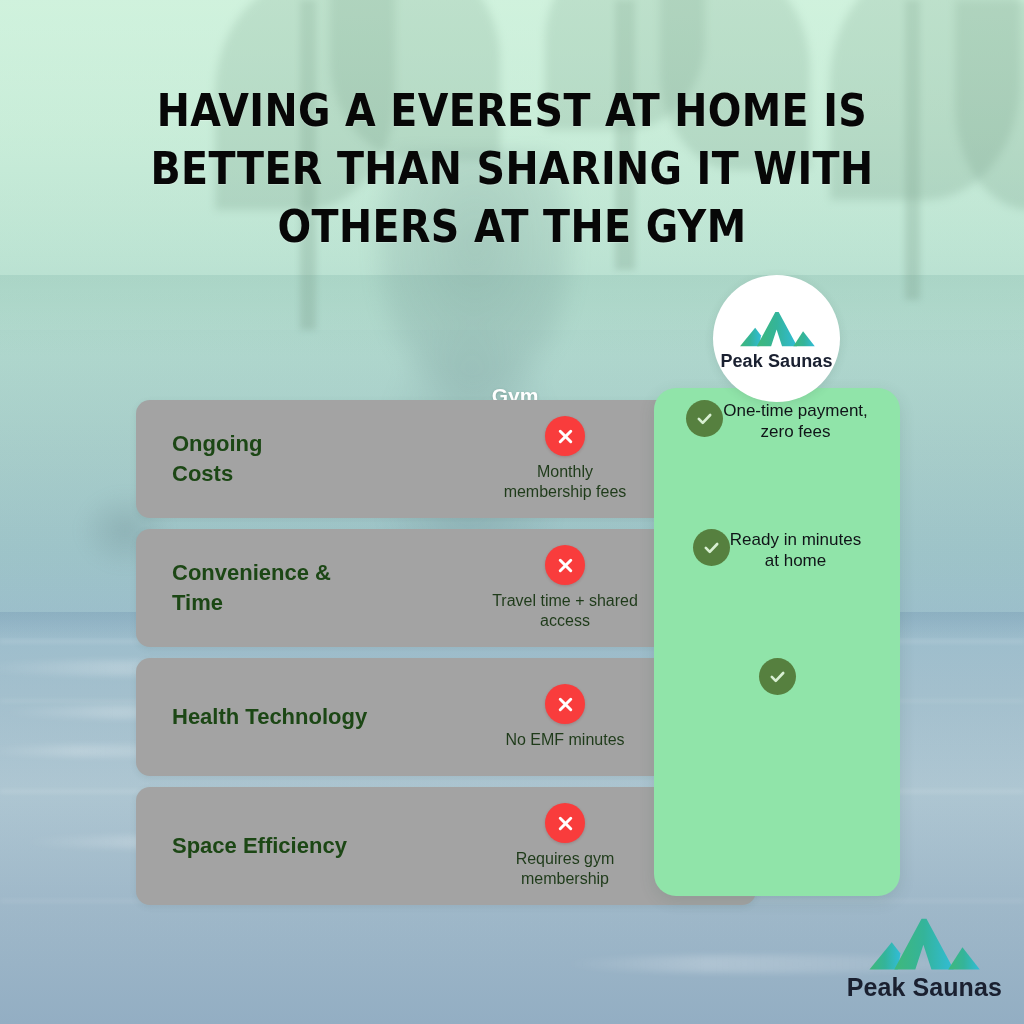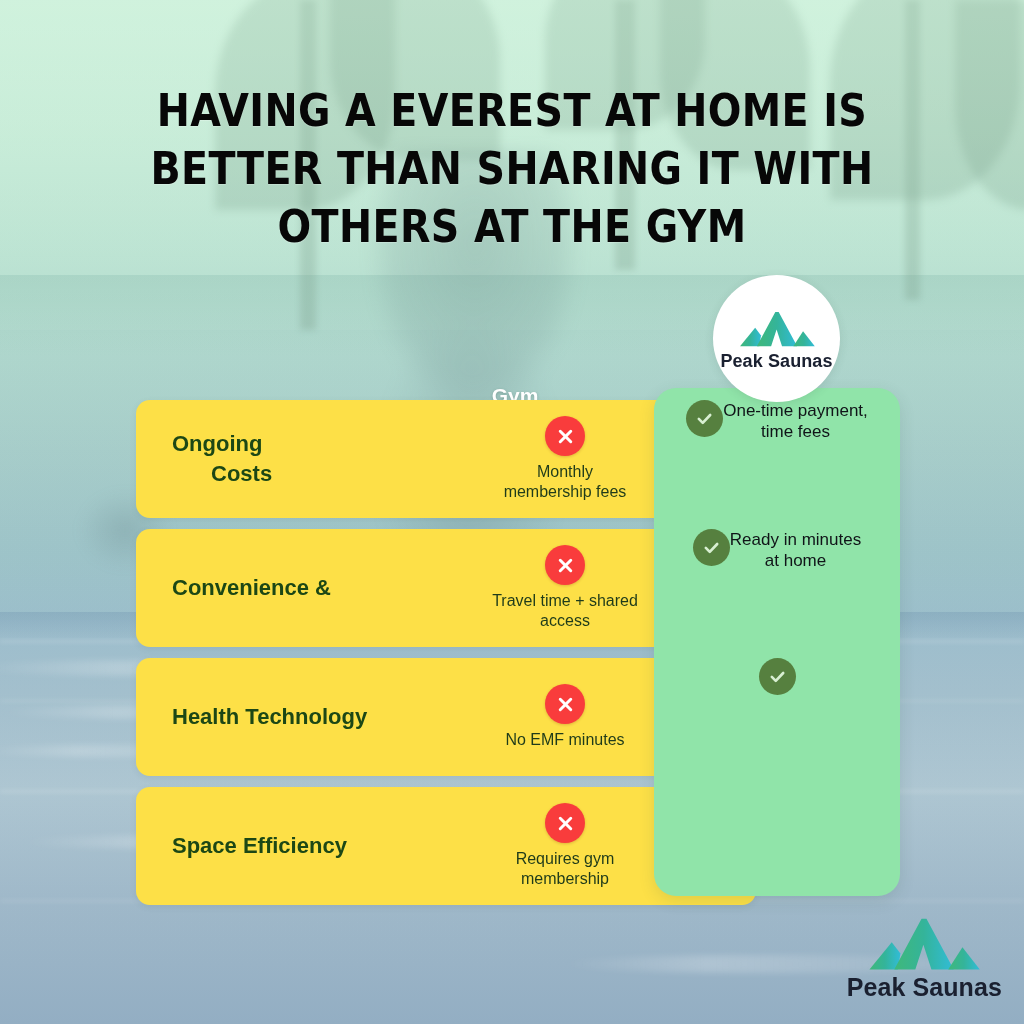--- a/index.html
+++ b/index.html
@@ -127,34 +127,34 @@
     box-shadow:0 5px 16px rgba(50,90,70,0.14);
     z-index:4;
   }
 
   
   #rows { position:absolute; left:136px; top:400px; width:620px; z-index:3; }
   .row {
     position:relative;
     height:118px;
     margin-bottom:11px;
-    background:#fde047;
+    background:#a3a3a3;
     border-radius:14px;
     display:flex; align-items:center;
     box-shadow:0 2px 6px rgba(60,90,80,0.10);
   }
   .row-label {
     width:300px;
     padding-left:36px;
     color:#1c4715;
     font-weight:700;
     font-size:22px;
     line-height:30px;
   }
-  .row-label .lbl-l2 { display:block;margin-left:39px; }
+  .row-label .lbl-l2 { display:block; }
 
   .gym-cell {
     width:250px;
     display:flex; flex-direction:column;
     align-items:center; justify-content:space-between;
     text-align:center;
     padding-left:8px;
   }
   .x-badge {
     width:40px; height:40px; border-radius:50%;
@@ -295,20 +295,21 @@
       <span class="gym-text">
         <span>Monthly</span><br>
         <span>membership fees</span>
       </span>
     </div>
   </div>
 
   <div class="row">
     <div class="row-label">
       <span>Convenience &amp;</span>
+      <span class="lbl-l2">Time</span>
     </div>
     <div class="gym-cell">
       <span class="x-badge">
         <svg viewBox="0 0 24 24" fill="none" stroke="#ffffff" stroke-width="3.4" stroke-linecap="round">
           <line x1="6" y1="6" x2="18" y2="18"></line>
             <line x1="18" y1="6" x2="6" y2="18"></line>
         </svg>
       </span>
       <span class="gym-text">
         <span>Travel time + shared</span><br>
@@ -360,21 +361,21 @@
 <div id="peak-cells">
 
   <div class="peak-cell">
     <span class="check-badge">
       <svg viewBox="0 0 24 24" fill="none" stroke="#d8efd2" stroke-width="3" stroke-linecap="round" stroke-linejoin="round">
         <polyline points="5.5,12.5 10,17 18.5,8"></polyline>
       </svg>
     </span>
     <span class="peak-text">
       <span>One-time payment,</span><br>
-      <span>time fees</span>
+      <span>zero fees</span>
     </span>
   </div>
 
   <div class="peak-cell">
     <span class="check-badge">
       <svg viewBox="0 0 24 24" fill="none" stroke="#d8efd2" stroke-width="3" stroke-linecap="round" stroke-linejoin="round">
         <polyline points="5.5,12.5 10,17 18.5,8"></polyline>
       </svg>
     </span>
     <span class="peak-text">

